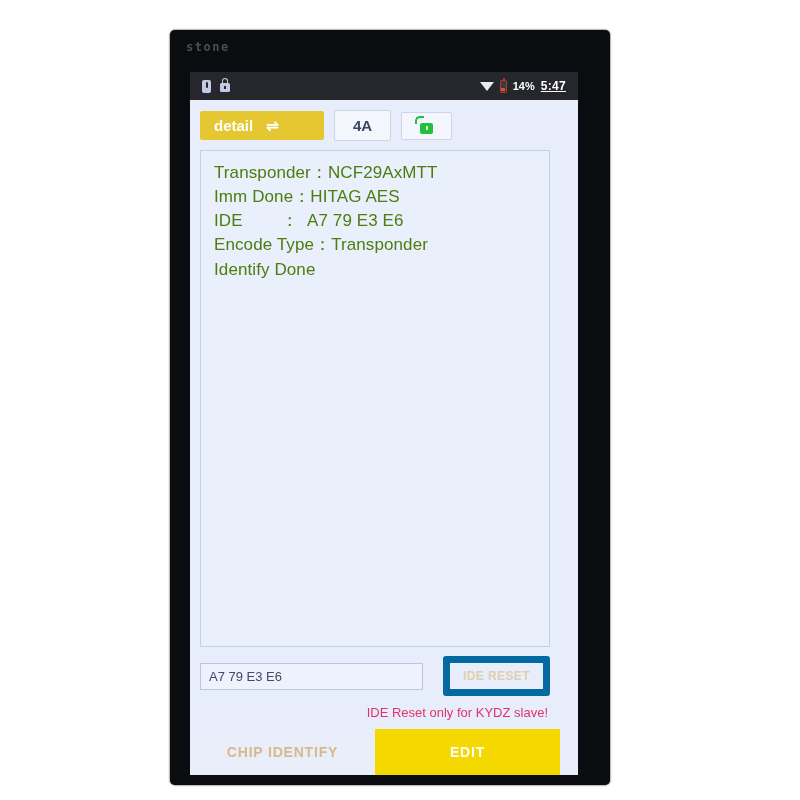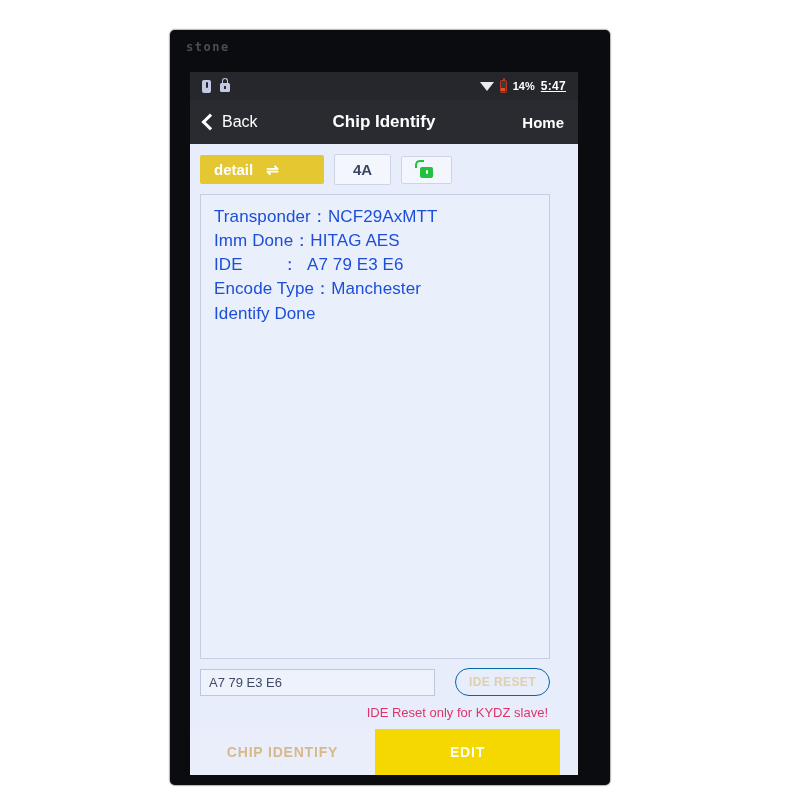--- a/index.html
+++ b/index.html
@@ -279,21 +279,21 @@
   .info-panel {
     flex: 1 1 auto;
     background: #e9effb;
     border: 1px solid #c6cee2;
     padding: 10px 13px;
     box-sizing: border-box;
     min-height: 0;
     overflow: hidden;
   }
   .info-line {
-    color: #1d4ed8;
+    color: #4d7c0f;
     font-size: 17px;
     line-height: 1.42;
     white-space: pre;
     letter-spacing: .1px;
   }
 
   
   .input-row {
     flex: 0 0 auto;
     display: flex;
@@ -308,27 +308,27 @@
     color: #3f4a66;
     font-size: 13px;
     font-family: "Liberation Sans", sans-serif;
     padding: 6px 8px;
     box-sizing: border-box;
     height: 27px;
     outline: none;
   }
   .btn-ide-reset {
     background: transparent;
-    border: 1px solid #0369a1;
+    border: 7px solid #0369a1;
     color: #e0cfa8;
     font-size: 12px;
     font-weight: bold;
     letter-spacing: .4px;
     padding: 6px 13px;
-    border-radius: 14px;
+    border-radius: 3px;
     cursor: default;
     white-space: nowrap;
   }
   .warn-row {
     flex: 0 0 auto;
     text-align: right;
     padding: 3px 2px 8px 0;
   }
   .warn-text {
     color: #e0336b;
@@ -378,47 +378,39 @@
           <span class="ic-lock-status"></span>
         </div>
         <div class="status-right">
           <span class="ic-wifi"></span>
           <span class="ic-battery"></span>
           <span class="status-pct">14%</span>
           <span class="status-time">5:47</span>
         </div>
       </div>
 
-      <div class="nav-bar">
-        <div class="nav-back">
-          <span class="chev-left"></span>
-          <span>Back</span>
-        </div>
-        <div class="nav-title">Chip Identify</div>
-        <div class="nav-home">Home</div>
-      </div>
 
       <div class="content">
 
         <div class="toolbar">
           <div class="btn-detail">
             <span>detail</span>
             <span class="swap-icon">⇌</span>
           </div>
           <div class="btn-4a">4A</div>
           <div class="btn-lock">
             <span class="ic-unlock"></span>
           </div>
         </div>
 
         <div class="info-panel">
           <div class="info-line">Transponder：NCF29AxMTT</div>
           <div class="info-line">Imm Done：HITAG AES</div>
           <div class="info-line">IDE        ：  A7 79 E3 E6</div>
-          <div class="info-line">Encode Type：Manchester</div>
+          <div class="info-line">Encode Type：Transponder</div>
           <div class="info-line">Identify Done</div>
         </div>
 
         <div class="input-row">
           <input class="ide-input" type="text" value="A7 79 E3 E6" style="">
           <div class="btn-ide-reset">IDE RESET</div>
         </div>
 
         <div class="warn-row">
           <span class="warn-text">IDE Reset only for KYDZ slave!</span>

